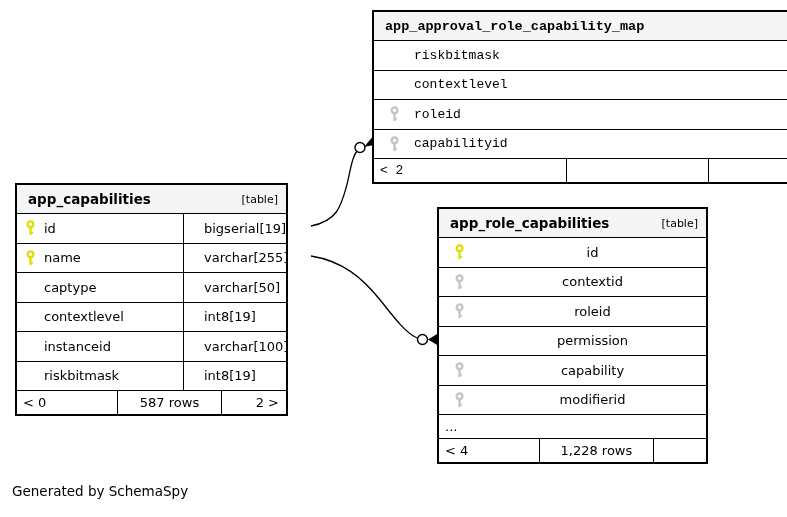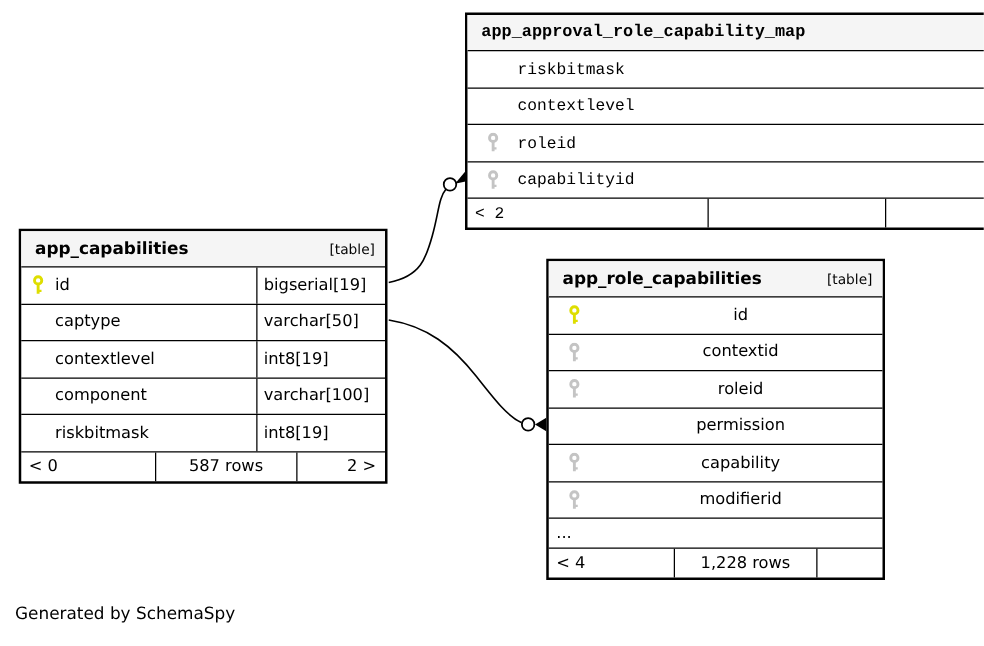--- a/index.html
+++ b/index.html
@@ -39,21 +39,21 @@
   .key-slot {
     flex: none; display: flex; align-items: center; justify-content: center;
   }
   .t1 .key-slot, .t3 .key-slot { width: 40px; }
   .t2 .key-slot { width: 27px; }
   .col-name { flex: 1; }
   .col-type {
     flex: none; width: 103px; align-self: stretch;
     display: flex; align-items: center;
     border-left: 1px solid #000;
-    padding-left: 5px; box-sizing: border-box;
+    padding-left: 20px; box-sizing: border-box;
   }
   .key-icon svg { display: block; }
   .pk .key-stroke { stroke: #dede00; }
   .fk .key-stroke { stroke: #c4c4c4; }
 
   .tbl-ellipsis {
     height: 24px; box-sizing: border-box;
     display: flex; align-items: center;
     border-bottom: 1px solid #000;
     padding-left: 6px; font-size: 13px;
@@ -66,21 +66,21 @@
   .tbl-footer .cell {
     display: flex; align-items: center; box-sizing: border-box;
   }
   .tbl-footer .cell + .cell { border-left: 1px solid #000; }
   .f-left  { justify-content: flex-start; padding-left: 6px; }
   .f-center{ justify-content: center; margin-left: 28px; }
   .f-right { justify-content: flex-end; padding-right: 7px; }
 
   
   .t1 { left: 372px; top: 10px;  width: 476px; font-family: Liberation Mono, monospace; }
-  .t2 { left: 15px;  top: 183px; width: 295px; }
+  .t2 { left: 15px;  top: 183px; width: 273px; }
   .t3 { left: 437px; top: 207px; width: 271px; text-align: center; }
 
   .t1 .f-left { width: 37%; } .t1 .f-center { width: 32%; } .t1 .f-right { width: 31%; }
   .t2 .f-left { width: 30%; } .t2 .f-center { width: 43%; } .t2 .f-right { width: 27%; }
   .t3 .f-left { width: 30%; } .t3 .f-center { width: 48%; } .t3 .f-right { width: 22%; }
 
   
   #rel-overlay {
     position: absolute; left: 0; top: 0;
     width: 787px; height: 517px;
@@ -166,32 +166,45 @@
             <circle class="key-stroke" cx="5.5" cy="4.3" r="2.9" fill="none" stroke-width="2.3"></circle>
             <line class="key-stroke" x1="5.5" y1="7.2" x2="5.5" y2="15" stroke-width="2.3"></line>
             <line class="key-stroke" x1="5.5" y1="12.7" x2="8.2" y2="12.7" stroke-width="1.7"></line>
           </svg>
         </span>
       </span>
       <span class="col-name">id</span>
       <span class="col-type">bigserial[19]</span>
     </div>
     <div class="tbl-row">
+      <span class="key-slot">
+        <span class="key-icon pk">
+          <svg width="11" height="16" viewBox="0 0 11 16">
+            <circle class="key-stroke" cx="5.5" cy="4.3" r="2.9" fill="none" stroke-width="2.3"></circle>
+            <line class="key-stroke" x1="5.5" y1="7.2" x2="5.5" y2="15" stroke-width="2.3"></line>
+            <line class="key-stroke" x1="5.5" y1="12.7" x2="8.2" y2="12.7" stroke-width="1.7"></line>
+          </svg>
+        </span>
+      </span>
+      <span class="col-name">name</span>
+      <span class="col-type">varchar[255]</span>
+    </div>
+    <div class="tbl-row">
       <span class="key-slot"></span>
       <span class="col-name">captype</span>
       <span class="col-type">varchar[50]</span>
     </div>
     <div class="tbl-row">
       <span class="key-slot"></span>
       <span class="col-name">contextlevel</span>
       <span class="col-type">int8[19]</span>
     </div>
     <div class="tbl-row">
       <span class="key-slot"></span>
-      <span class="col-name">component</span>
+      <span class="col-name">instanceid</span>
       <span class="col-type">varchar[100]</span>
     </div>
     <div class="tbl-row">
       <span class="key-slot"></span>
       <span class="col-name">riskbitmask</span>
       <span class="col-type">int8[19]</span>
     </div>
     <div class="tbl-footer">
       <span class="cell f-left">&lt; 0</span>
       <span class="cell f-center">587 rows</span>

